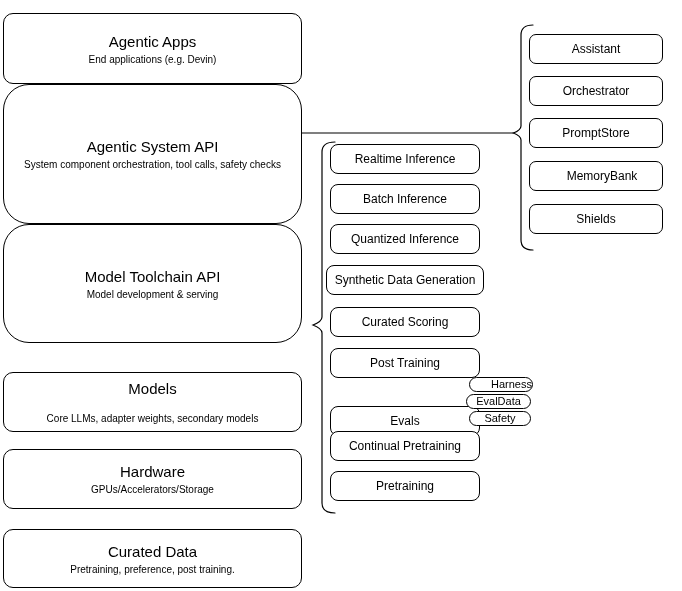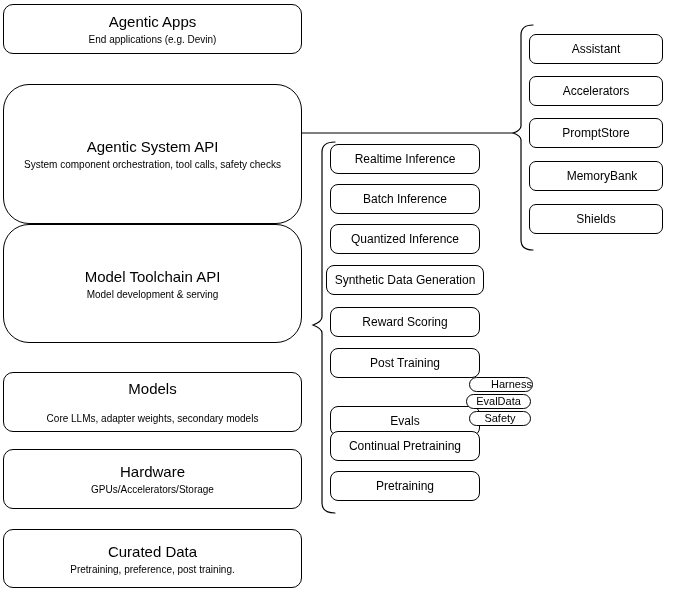--- a/index.html
+++ b/index.html
@@ -84,21 +84,21 @@
 <body>
 
 <div class="canvas">
 
   <svg class="connectors" viewBox="0 0 682 591" xmlns="http://www.w3.org/2000/svg" fill="none" stroke="#000000" stroke-width="1.2" stroke-linecap="round">
     <line x1="302" y1="133" x2="514" y2="133"></line>
     <path d="M 533 25 Q 521 25 521 35 L 521 126 Q 521 130 513.5 133 Q 521 136 521 140 L 521 240 Q 521 250 533 250"></path>
     <path d="M 335 142 Q 322 142 322 152 L 322 317 Q 322 321.5 313 325 Q 322 328.5 322 333 L 322 503 Q 322 513 335 513"></path>
   </svg>
 
-  <div class="node layer-box r10" style="top:4px;height:50px;">
+  <div class="node layer-box r10" style="top:13px;height:71px;">
     <div class="layer-title">Agentic Apps</div>
     <div class="layer-sub">End applications (e.g. Devin)</div>
   </div>
 
   <div class="node layer-box r26" style="top:84px;height:140px;">
     <div class="layer-title">Agentic System API</div>
     <div class="layer-sub">System component orchestration, tool calls, safety checks</div>
   </div>
 
   <div class="node layer-box r26" style="top:224px;height:119px;">
@@ -127,21 +127,21 @@
   <div class="node chain-box" style="top:184px;">
     <span>Batch Inference</span>
   </div>
   <div class="node chain-box" style="top:224px;">
     <span>Quantized Inference</span>
   </div>
   <div class="node chain-box" style="top:265px;left:326px;width:158px;">
     <span>Synthetic Data Generation</span>
   </div>
   <div class="node chain-box" style="top:307px;">
-    <span>Reward Scoring</span>
+    <span>Curated Scoring</span>
   </div>
   <div class="node chain-box" style="top:348px;">
     <span>Post Training</span>
   </div>
   <div class="node chain-box" style="top:406px;">
     <span>Evals</span>
   </div>
   <div class="node chain-box" style="top:431px;">
     <span>Continual Pretraining</span>
   </div>
@@ -156,21 +156,21 @@
     <span>EvalData</span>
   </div>
   <div class="node tag-oval" style="left:469px;top:411px;width:62px;">
     <span>Safety</span>
   </div>
 
   <div class="node comp-box" style="top:34px;">
     <span>Assistant</span>
   </div>
   <div class="node comp-box" style="top:76px;">
-    <span>Accelerators</span>
+    <span>Orchestrator</span>
   </div>
   <div class="node comp-box" style="top:118px;">
     <span>PromptStore</span>
   </div>
   <div class="node comp-box" style="top:161px;padding-left:12px;">
     <span>MemoryBank</span>
   </div>
   <div class="node comp-box" style="top:204px;">
     <span>Shields</span>
   </div>

